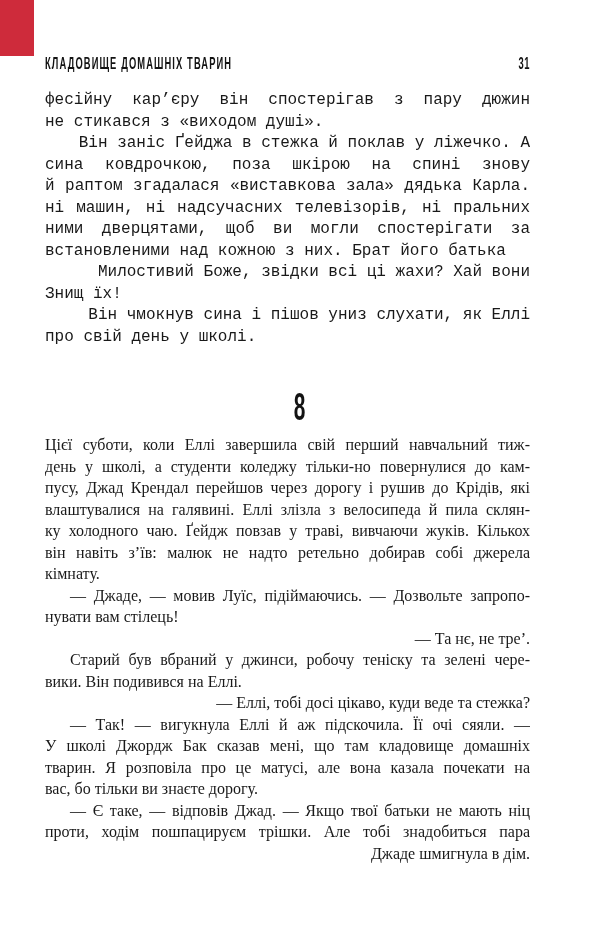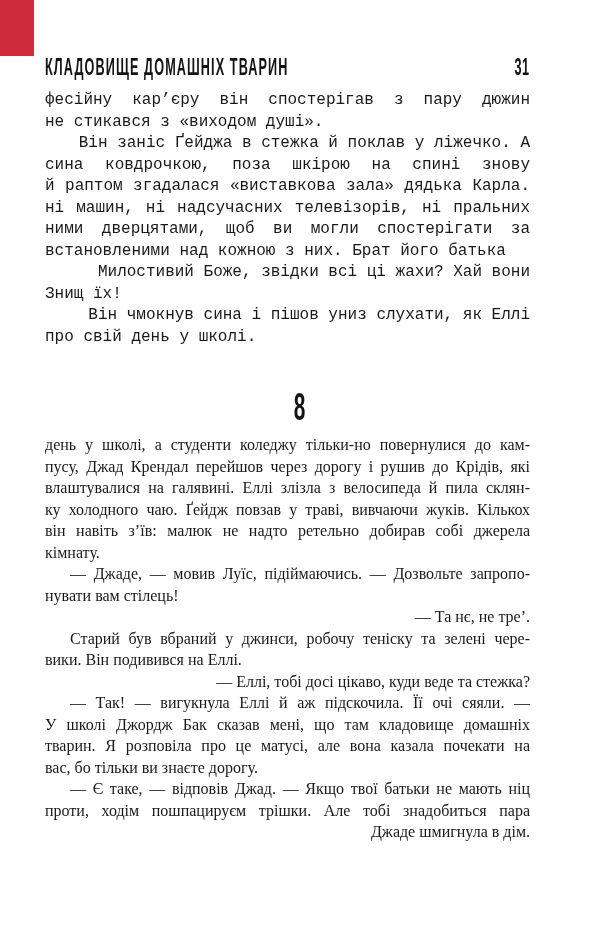--- a/index.html
+++ b/index.html
@@ -12,21 +12,21 @@
     color: #191919;
   }
   .bookmark {
     position: absolute; left: 0; top: 0;
     width: 34px; height: 56px;
   }
   .running-header {
     position: absolute; left: 45px; top: 54px; width: 485px; height: 20px;
     display: flex; justify-content: space-between; align-items: baseline;
     font-family: "Liberation Sans", sans-serif;
-    font-weight: bold; font-size: 23px; color: #131313;
+    font-weight: bold; font-size: 17px; color: #131313;
     letter-spacing: 2px; white-space: nowrap;
   }
   .running-header .title {
     display: inline-block; transform: scaleX(0.55); transform-origin: left center;
   }
   .running-header .pagenum {
     display: inline-block; transform: scaleX(0.55); transform-origin: right center;
     letter-spacing: 1px;
   }
   .textblock {
@@ -75,20 +75,21 @@
     <div class="line left">Знищ їх!</div>
     <div class="line just indent">Він чмокнув сина і пішов униз слухати, як Еллі розповідатиме</div>
     <div class="line left">про свій день у школі.</div>
   </div>
 
 <div class="chapter-number">
   <span>8</span>
 </div>
 
 <div class="textblock" id="block-b">
+    <div class="line just">Цієї суботи, коли Еллі завершила свій перший навчальний тиж-</div>
     <div class="line just">день у школі, а студенти коледжу тільки-но повернулися до кам-</div>
     <div class="line just">пусу, Джад Крендал перейшов через дорогу і рушив до Крідів, які</div>
     <div class="line just">влаштувалися на галявині. Еллі злізла з велосипеда й пила склян-</div>
     <div class="line just">ку холодного чаю. Ґейдж повзав у траві, вивчаючи жуків. Кількох</div>
     <div class="line just">він навіть з’їв: малюк не надто ретельно добирав собі джерела</div>
     <div class="line left">кімнату.</div>
     <div class="line just indent">— Джаде, — мовив Луїс, підіймаючись. — Дозвольте запропо-</div>
     <div class="line left">нувати вам стілець!</div>
     <div class="line left indent">— Та нє, не тре’.</div>
     <div class="line just indent">Старий був вбраний у джинси, робочу теніску та зелені чере-</div>

